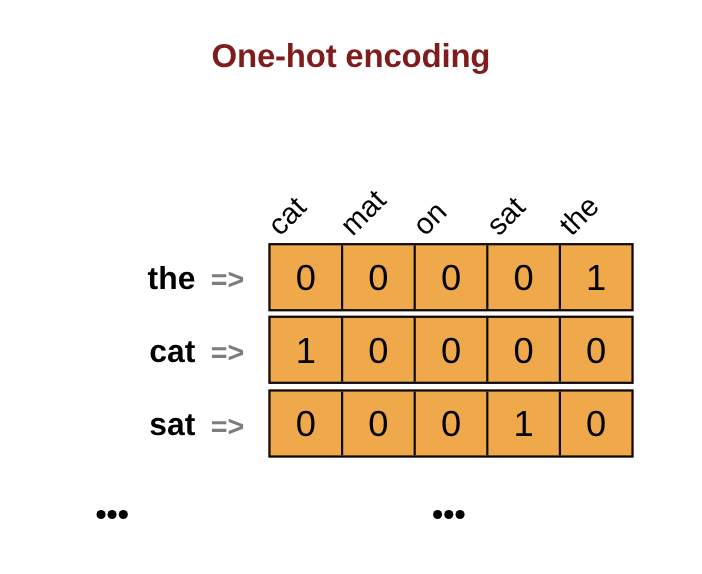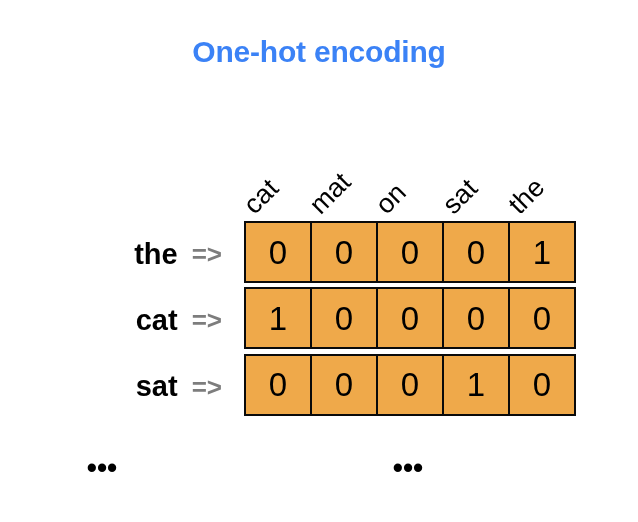--- a/index.html
+++ b/index.html
@@ -25,21 +25,21 @@
   
   .title {
     position: absolute;
     top: 33px;
     left: 0;
     width: 638px;
     text-align: center;
     font-size: 30px;
     font-weight: 700;
     letter-spacing: -0.2px;
-    color: #3b82f6;
+    color: #7f1d1d;
     line-height: 38px;
     white-space: nowrap;
   }
 
   
   .col-headers {
     position: absolute;
     left: 244px;
     top: 126px;
     width: 332px;

